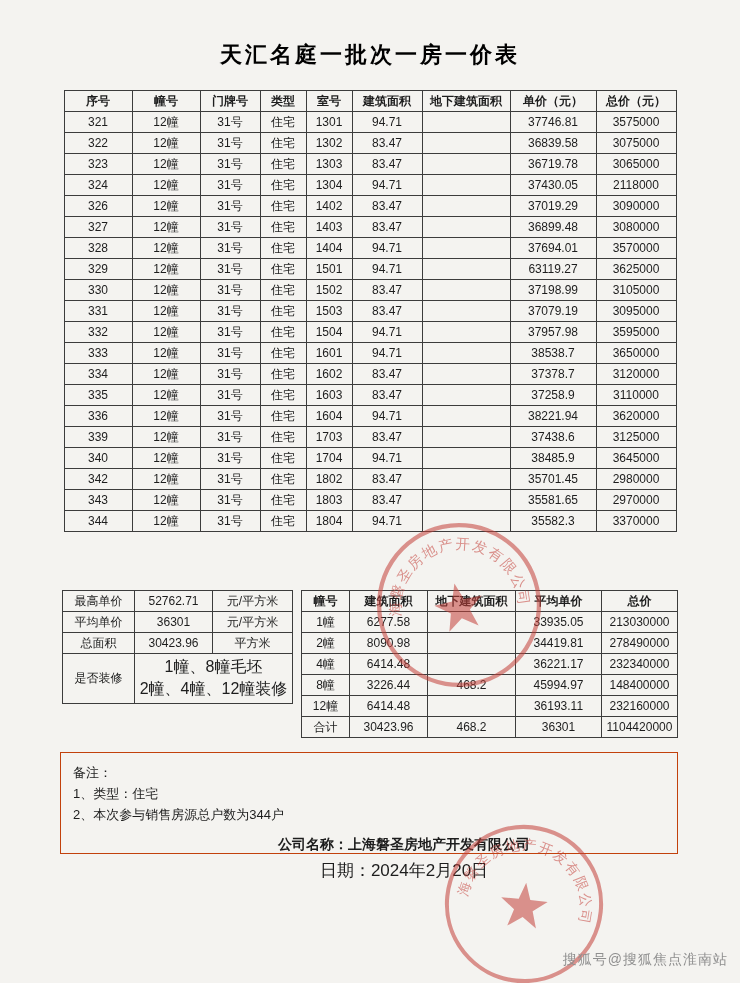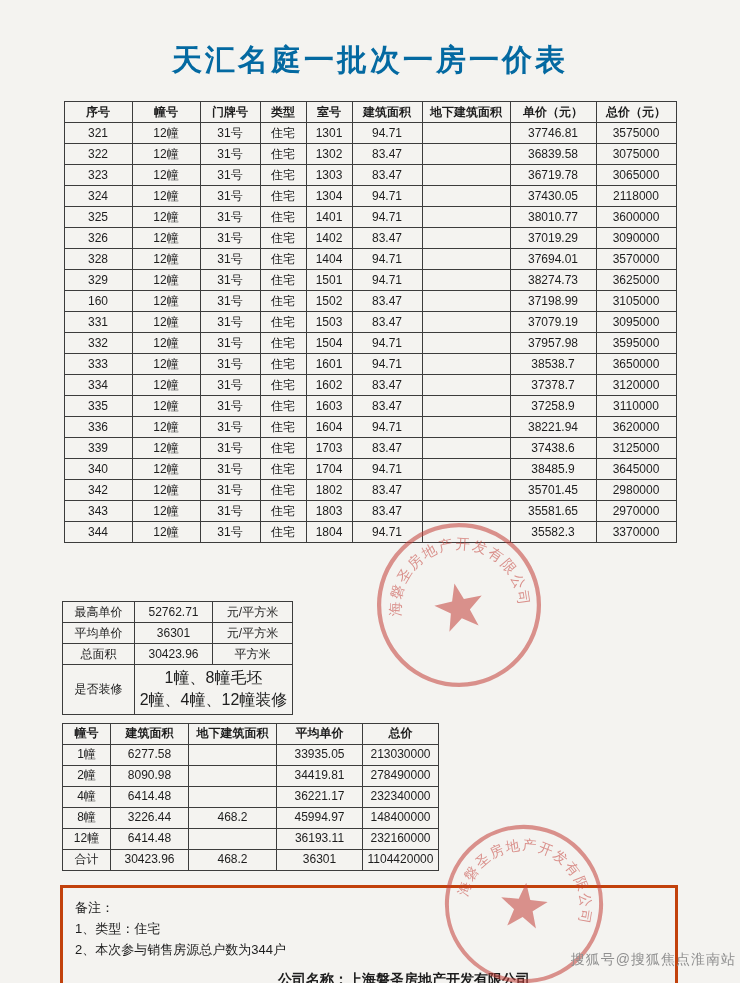--- a/index.html
+++ b/index.html
@@ -4,50 +4,50 @@
 <style>
   html,body{margin:0;padding:0;}
   body{
     width:740px;height:983px;position:relative;overflow:hidden;
     background:#f4f3f0;
     font-family:"Liberation Sans","DejaVu Sans",sans-serif;
     color:#1d1d1d;
   }
   .page{padding-top:40px;}
   .title{
-    text-align:center;font-size:30px;font-weight:bold;letter-spacing:3px;
-    margin:0 0 20px 0;color:#0369a1;
+    text-align:center;font-size:22px;font-weight:bold;letter-spacing:3px;
+    margin:0 0 20px 0;color:#000000;
     font-family:Liberation Serif, serif;
   }
   table{border-collapse:collapse;}
   th,td{
     border:1px solid #3c3c3c;text-align:center;vertical-align:middle;
     font-size:12px;padding:2px 2px;height:16px;line-height:1.25;
     overflow:hidden;white-space:nowrap;
   }
   th{font-weight:bold;}
   .main-table{margin:0 auto;width:612px;table-layout:fixed;}
-  .summary{display:flex;align-items:flex-start;margin:58px 0 0 62px;gap:8px;flex-direction:column;}
+  .summary{display:flex;align-items:flex-start;margin:58px 0 0 62px;gap:8px;}
   .left-table{width:230px;table-layout:fixed;}
   .left-table td{font-size:12px;}
   .left-table .decor-cell{white-space:pre-line;font-size:16px;height:38px;line-height:1.4;}
   .left-table .decor-label{height:38px;}
   .right-table{width:376px;table-layout:fixed;}
   .notes{
     margin:14px 0 0 60px;width:618px;height:102px;box-sizing:border-box;
-    border:3px solid #c2410c;padding:8px 12px;font-size:13px;
+    border:1px solid #c2410c;padding:8px 12px;font-size:13px;
   }
   .notes .line{margin:3px 0;}
   .company-line{text-align:center;padding-left:70px;margin-top:12px;font-weight:bold;font-size:14px;}
   .date-line{text-align:center;padding-left:70px;margin-top:5px;font-size:17px;}
   .seal{position:absolute;opacity:0.55;pointer-events:none;}
   .seal-1{left:374px;top:520px;width:170px;height:170px;transform:rotate(-12deg);}
   .seal-2{left:442px;top:822px;width:164px;height:164px;transform:rotate(6deg);}
   .watermark{
-    position:absolute;right:4px;bottom:14px;
+    position:absolute;right:12px;bottom:14px;
     color:#8f8f8f;font-size:14px;letter-spacing:1px;
   }
 </style>
 </head>
 <body>
 
 <div class="page">
 
   <h1 class="title">天汇名庭一批次一房一价表</h1>
 
@@ -115,65 +115,65 @@
           <td>12幢</td>
           <td>31号</td>
           <td>住宅</td>
           <td>1304</td>
           <td>94.71</td>
           <td></td>
           <td>37430.05</td>
           <td>2118000</td>
         </tr>
         <tr>
-          <td>325</td>
-          <td>12幢</td>
-          <td>31号</td>
-          <td>住宅</td>
-          <td>1401</td>
-          <td>94.71</td>
-          <td></td>
-          <td>38010.77</td>
-          <td>3600000</td>
-        </tr>
-        <tr>
           <td>326</td>
           <td>12幢</td>
           <td>31号</td>
           <td>住宅</td>
           <td>1402</td>
           <td>83.47</td>
           <td></td>
           <td>37019.29</td>
           <td>3090000</td>
         </tr>
         <tr>
+          <td>327</td>
+          <td>12幢</td>
+          <td>31号</td>
+          <td>住宅</td>
+          <td>1403</td>
+          <td>83.47</td>
+          <td></td>
+          <td>36899.48</td>
+          <td>3080000</td>
+        </tr>
+        <tr>
           <td>328</td>
           <td>12幢</td>
           <td>31号</td>
           <td>住宅</td>
           <td>1404</td>
           <td>94.71</td>
           <td></td>
           <td>37694.01</td>
           <td>3570000</td>
         </tr>
         <tr>
           <td>329</td>
           <td>12幢</td>
           <td>31号</td>
           <td>住宅</td>
           <td>1501</td>
           <td>94.71</td>
           <td></td>
-          <td>38274.73</td>
+          <td>63119.27</td>
           <td>3625000</td>
         </tr>
         <tr>
-          <td>160</td>
+          <td>330</td>
           <td>12幢</td>
           <td>31号</td>
           <td>住宅</td>
           <td>1502</td>
           <td>83.47</td>
           <td></td>
           <td>37198.99</td>
           <td>3105000</td>
         </tr>
         <tr>

